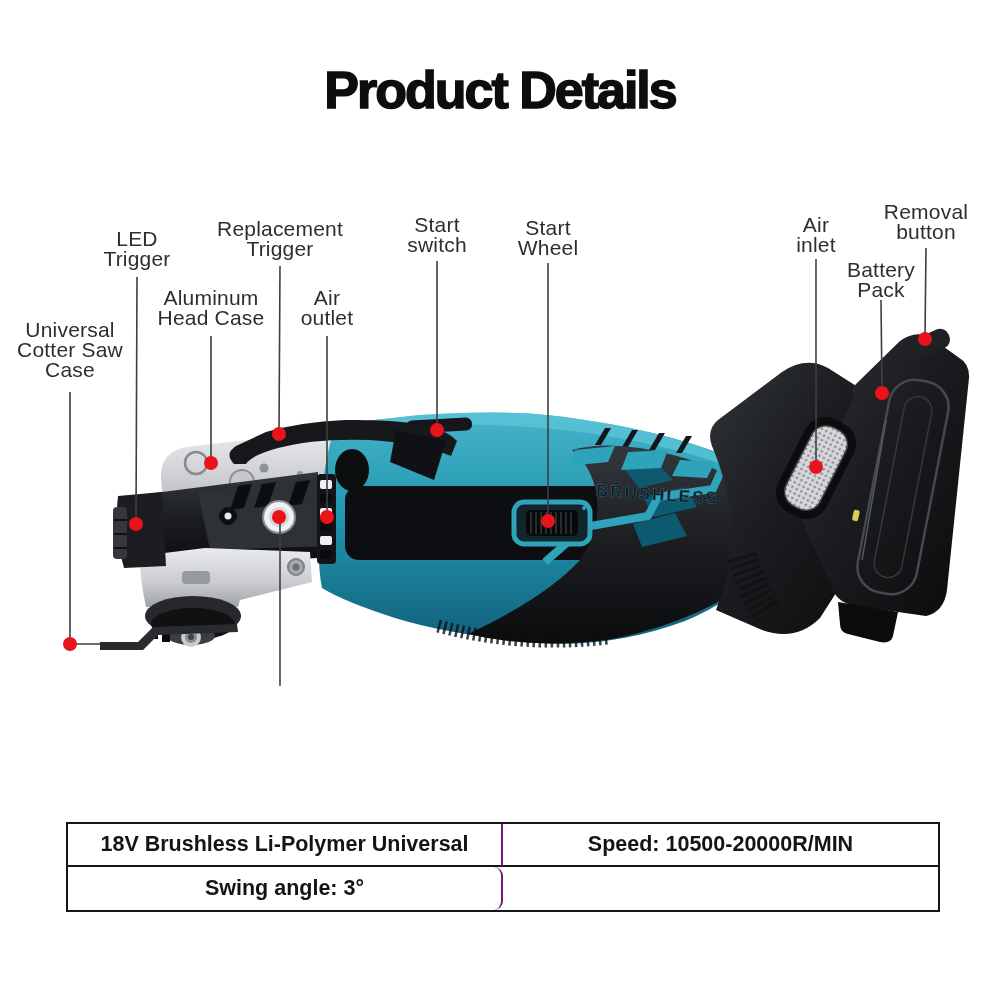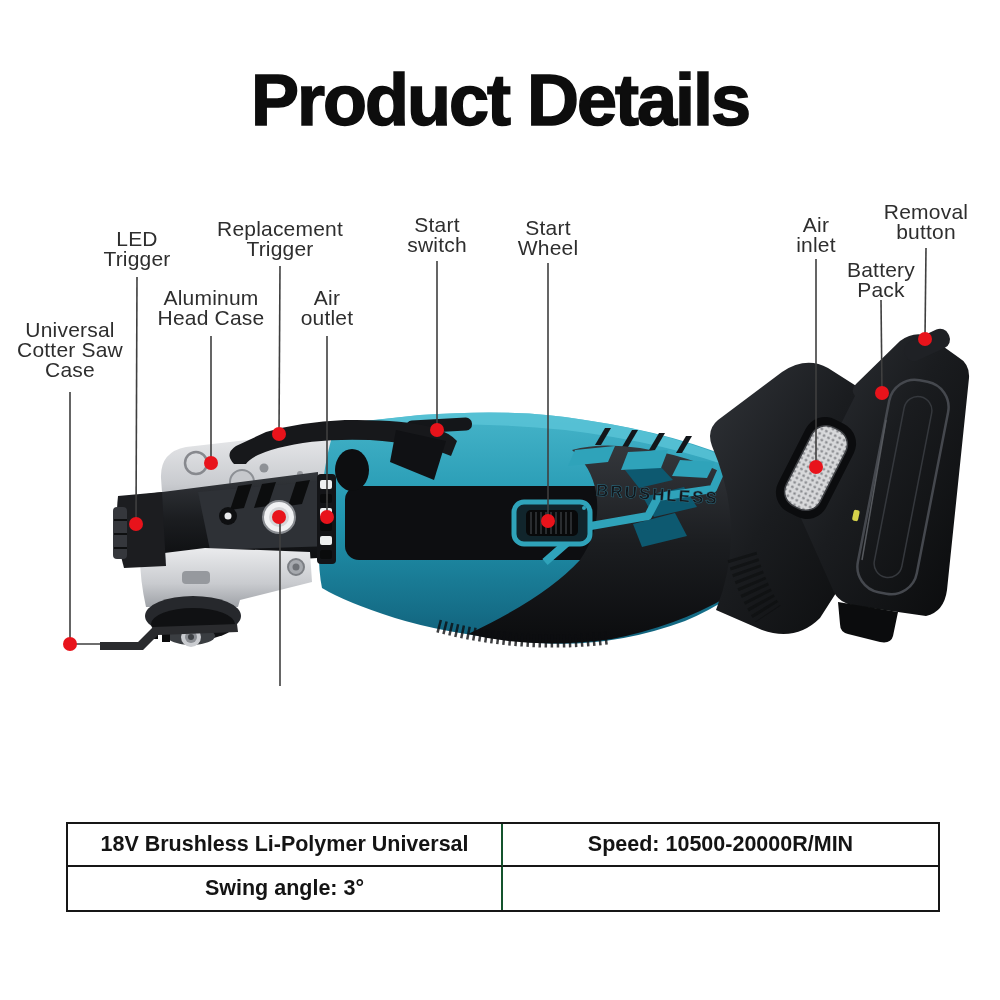--- a/index.html
+++ b/index.html
@@ -2,41 +2,41 @@
 <html><head>
 <meta charset="utf-8">
 <style>
   html,body{margin:0;padding:0;background:#ffffff;}
   .stage{
     position:relative;width:1000px;height:1000px;background:#ffffff;overflow:hidden;
     font-family:"Liberation Sans",sans-serif;
   }
   .title{
     position:absolute;left:0;right:0;top:64px;text-align:center;
-    font-size:72px;font-weight:700;letter-spacing:-2px;color:#0d0d0d;
+    font-size:52px;font-weight:700;letter-spacing:-2px;color:#0d0d0d;
     -webkit-text-stroke:1.5px #0d0d0d;line-height:1;
   }
   .label{
     position:absolute;transform:translateX(-50%);text-align:center;
     font-size:21px;line-height:20px;color:#2e2e2e;letter-spacing:.2px;
     white-space:pre-line;
   }
   .diagram-svg{position:absolute;left:0;top:0;}
   .spec-table{
     position:absolute;left:66px;top:822px;width:874px;height:90px;
     display:grid;grid-template-columns:1fr 1fr;grid-template-rows:1fr 1fr;
     border:2px solid #161616;box-sizing:border-box;
   }
   .cell{
     display:flex;align-items:center;justify-content:center;
     font-weight:700;font-size:21.5px;color:#141414;
-    border-right:2px solid #14532d;border-bottom:2px solid #161616;
+    border-right:2px solid #701a75;border-bottom:2px solid #161616;
   }
   .cell.last-col{border-right:none;text-align:center;}
-  .cell.last-row{border-bottom:none;}
+  .cell.last-row{border-bottom:none;border-radius:9px;}
 </style>
 </head>
 <body>
 
 <div class="stage">
 
   <div class="title">Product Details</div>
 
   <svg class="diagram-svg" width="1000" height="1000" viewBox="0 0 1000 1000">
     <defs>

